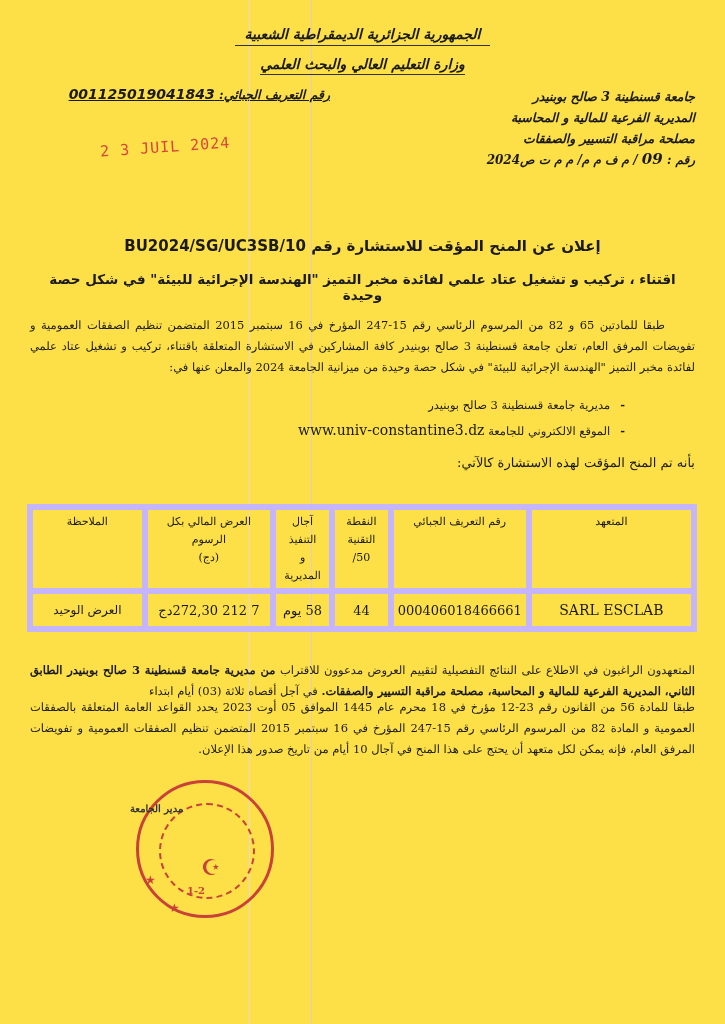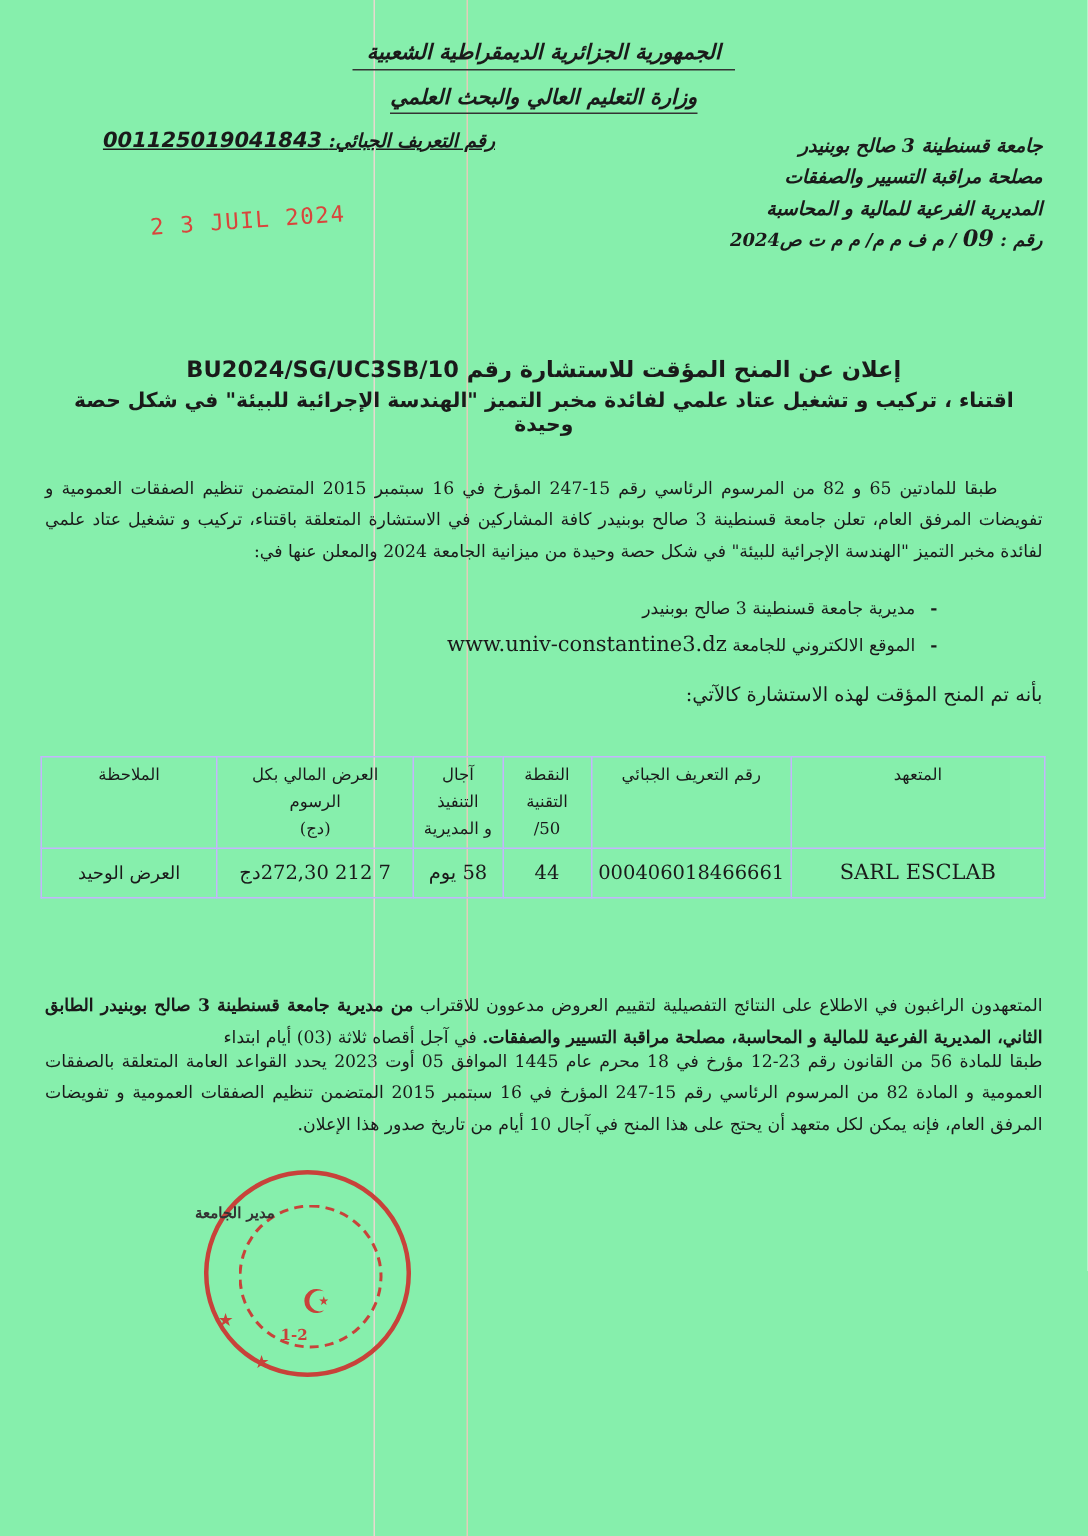--- a/index.html
+++ b/index.html
@@ -1,20 +1,20 @@
 <!DOCTYPE html>
 <html><head>
 <meta charset="utf-8">
 <style>
   html, body { margin: 0; padding: 0; background: #ffffff; }
   body {
     width: 725px; height: 1024px; position: relative; overflow: hidden;
     font-family: "DejaVu Serif", serif; color: #1a1a1a;
   }
-  .page { position: absolute; inset: 0; background: #86efac; }
+  .page { position: absolute; inset: 0; background: #fde047; }
   .fold1 { position: absolute; left: 249px; top: 0; width: 1px; height: 1024px; background: #e8d9cf; }
   .fold2 { position: absolute; left: 311px; top: 0; width: 1px; height: 1024px; background: #e4cdb9; }
   .rtl { direction: rtl; unicode-bidi: embed; }
   .hdr-line {
     position: absolute; left: 235px; width: 255px; text-align: center;
     font-size: 14px; font-style: italic; font-weight: bold;
   }
   .hdr-1 { top: 26px; border-bottom: 1px solid #333; padding-bottom: 3px; }
   .hdr-2 { top: 56px; }
   .hdr-2 span { border-bottom: 1px solid #333; padding-bottom: 2px; }
@@ -31,39 +31,39 @@
   .right-block {
     position: absolute; right: 30px; top: 86px; width: 250px;
     font-size: 12.5px; font-style: italic; font-weight: bold; direction: rtl; text-align: right; line-height: 21px;
   }
   .right-block .indent { padding-right: 50px; }
   .ref-num { font-size: 12px; }
   .ref-num .big { font-size: 15px; }
   .title-block { position: absolute; left: 40px; right: 40px; top: 237px; text-align: center; direction: rtl; }
   .title-1 { font-size: 15px; font-weight: bold; font-family: "DejaVu Sans", sans-serif; }
   .title-1 .code { direction: ltr; unicode-bidi: isolate; }
-  .title-2 { font-size: 13.5px; font-weight: bold; font-family: "DejaVu Sans", sans-serif; margin-top: 4px; }
+  .title-2 { font-size: 13.5px; font-weight: bold; font-family: "DejaVu Sans", sans-serif; margin-top: 16px; }
   .para {
     position: absolute; left: 30px; right: 30px; direction: rtl; text-align: justify;
     font-size: 11.5px; line-height: 21px;
   }
   .para p { margin: 0; text-align-last: right; }
   .p1 { top: 315px; }
   .p1 .first { text-indent: 30px; }
   .bullets { position: absolute; right: 100px; top: 393px; direction: rtl; font-size: 11.5px; line-height: 25px; }
   .bullets li { list-style: none; }
   .bullets li::before { content: "-"; margin-left: 10px; font-weight: bold; }
   .url { font-size: 14px; direction: ltr; unicode-bidi: isolate; }
   .intro-tbl { position: absolute; right: 30px; top: 455px; direction: rtl; font-size: 13px; }
   table.results {
     position: absolute; left: 27px; top: 504px; width: 670px; border-collapse: collapse; direction: rtl;
     font-size: 11px;
   }
   table.results td, table.results th {
-    border: 1px solid #c4b5fd; text-align: center; vertical-align: top; padding: 3px 4px; font-weight: normal;
+    border: 6px solid #c4b5fd; text-align: center; vertical-align: top; padding: 3px 4px; font-weight: normal;
   }
   table.results th { height: 36px; line-height: 18px; }
   table.results td { height: 26px; vertical-align: middle; font-size: 13px; text-align: center; }
   .bold { font-weight: bold; }
   .ltr-iso { direction: ltr; unicode-bidi: isolate; }
   .p2 { top: 660px; }
   .date-line { position: absolute; right: 30px; top: 677px; direction: rtl; font-size: 11.5px; }
   .date-line .stamp { color: #d9453c; font-family: "DejaVu Sans Mono", monospace; font-size: 14px; margin: 0 6px; letter-spacing: 1px; }
   .date-line .dots2 { display: inline-block; width: 60px; border-bottom: 1px dotted #666; vertical-align: middle; }
   .p3 { top: 697px; }
@@ -92,22 +92,22 @@
 
   <div class="left-taxid">
     <span>رقم التعريف الجبائي:</span>
     <span class="num">001125019041843</span>
   </div>
 
   <div class="stamp-date">2 3  JUIL 2024</div>
 
   <div class="right-block">
     <div>جامعة قسنطينة 3 صالح بوبنيدر</div>
+    <div>المديرية الفرعية للمالية و المحاسبة</div>
     <div>مصلحة مراقبة التسيير والصفقات</div>
-    <div>المديرية الفرعية للمالية و المحاسبة</div>
     <div class="ref-num">
       <span>رقم :</span>
       <span class="big">09</span>
       <span>/ م ف م م/ م م ت ص2024</span>
     </div>
   </div>
 
   <div class="title-block">
     <div class="title-1">
       <span>إعلان عن المنح المؤقت للاستشارة رقم</span>

